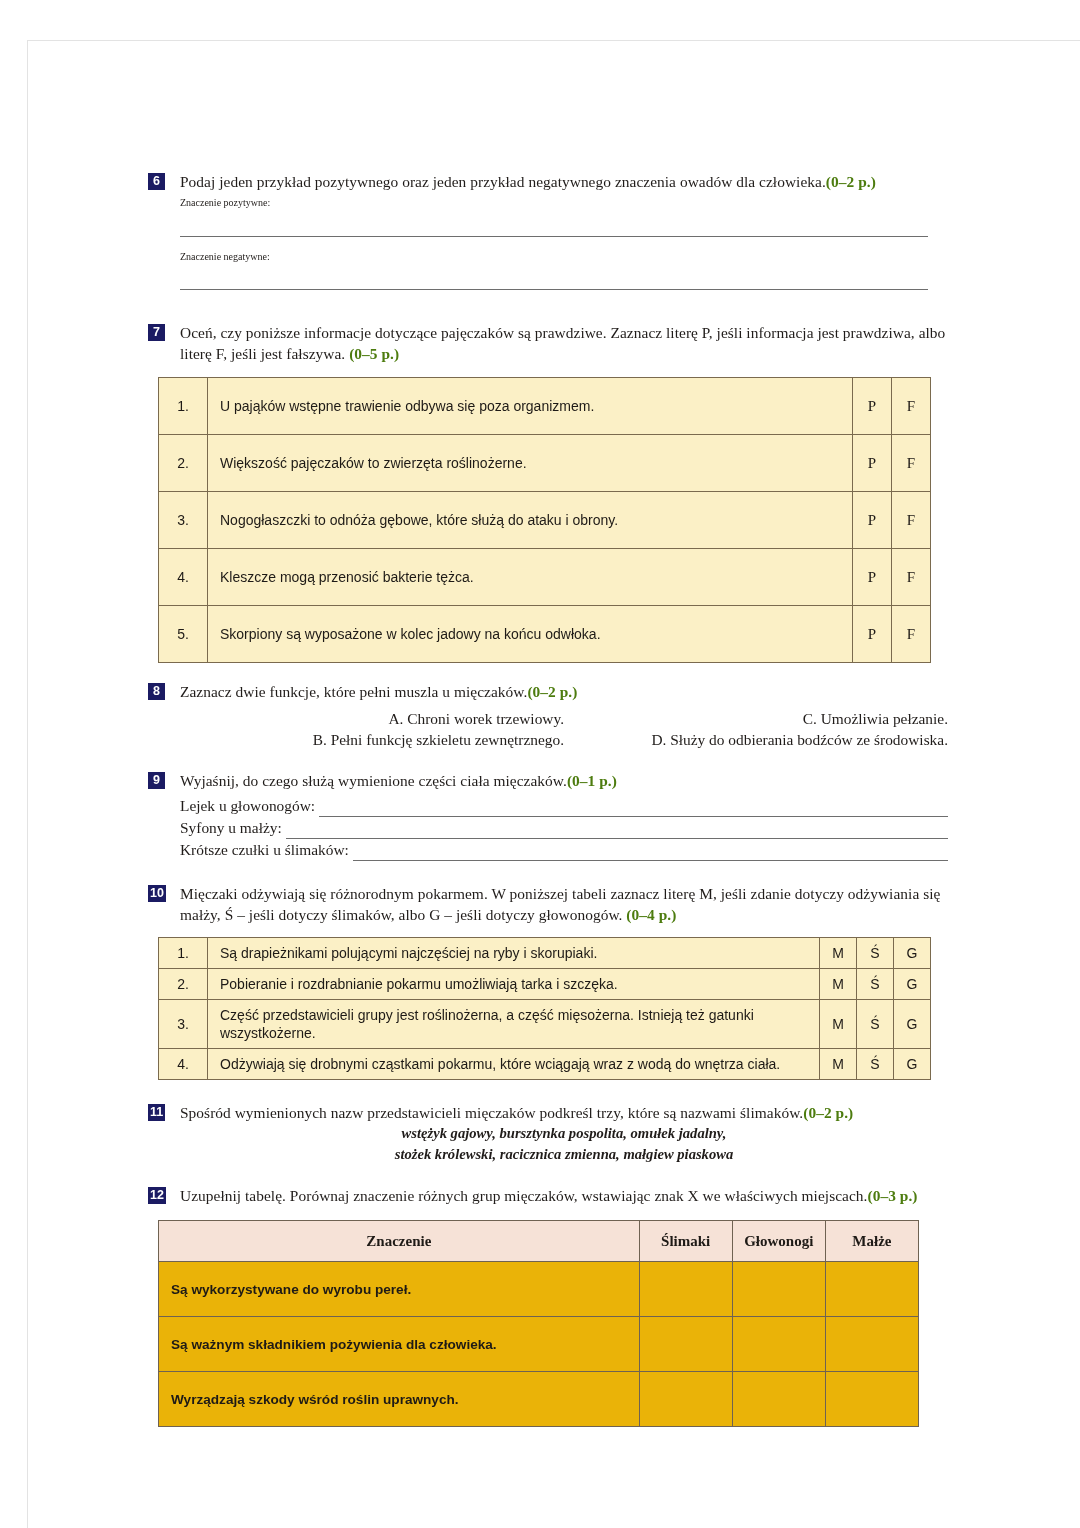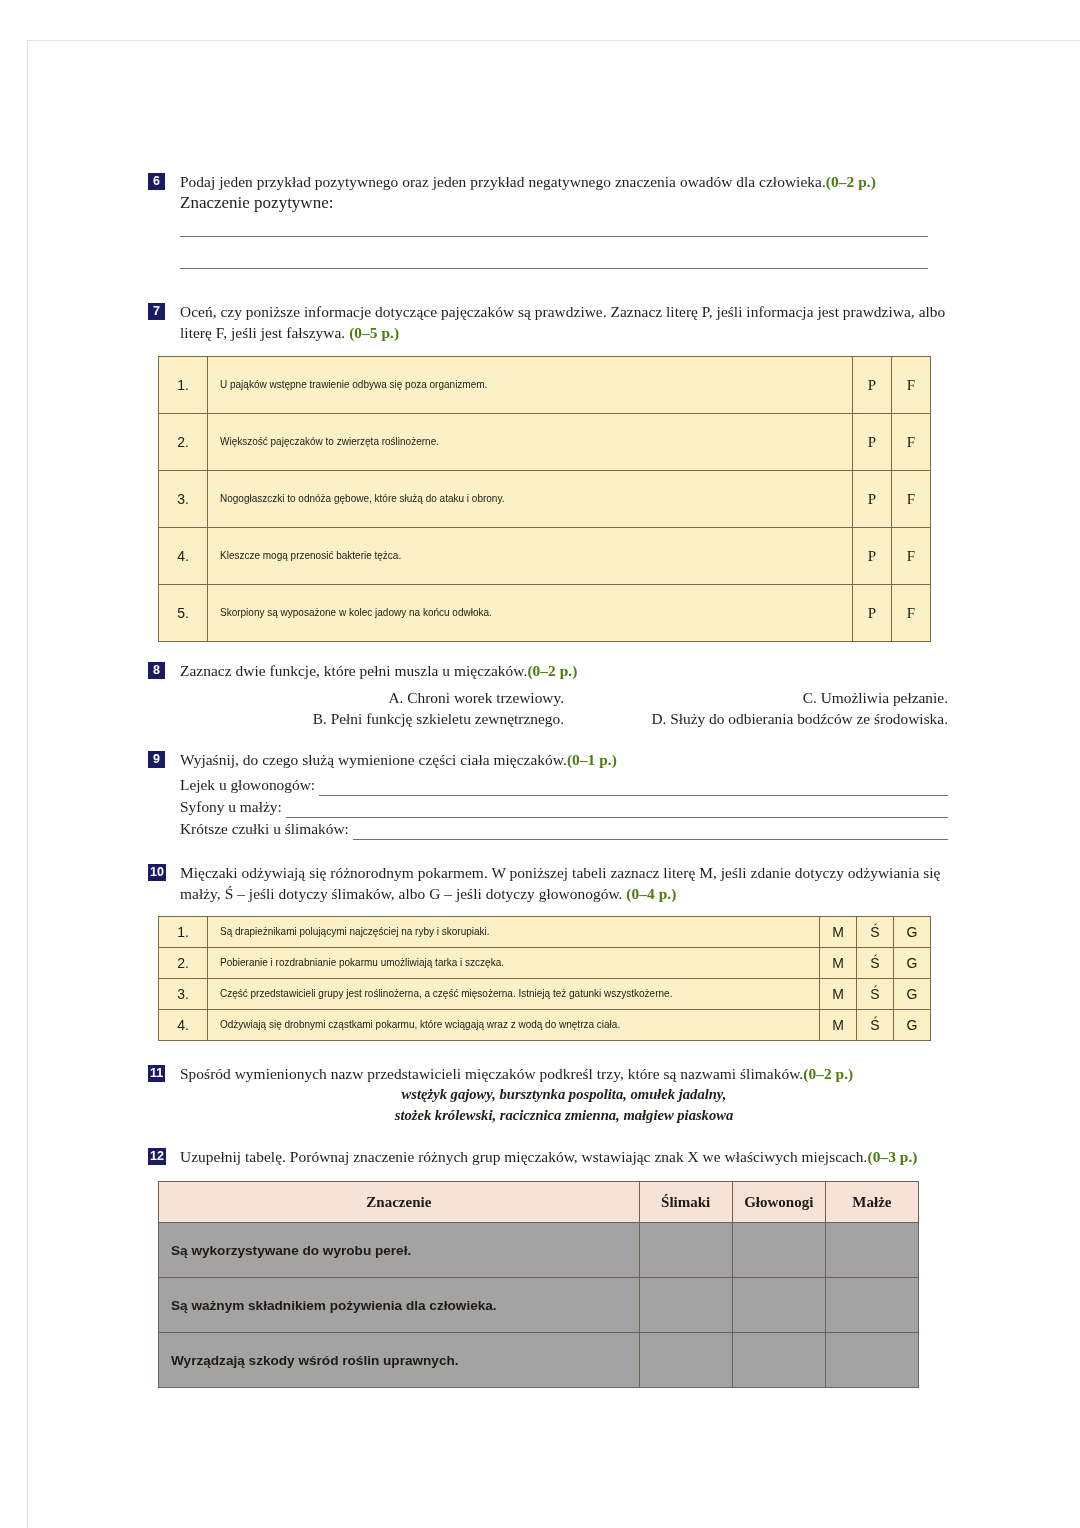--- a/index.html
+++ b/index.html
@@ -67,21 +67,21 @@
   }
   .pts {
     color: #4d7c0f;
     font-weight: bold;
     white-space: nowrap;
   }
 
   
   .sub-label {
     padding-left: 32px;
-    font-size: 17px;
+    font-size: 10px;
     line-height: 21px;
     color: #201c1a;
   }
   .rule {
     margin-left: 32px;
     height: 1px;
     background: #6e6e6e;
     width: 748px;
   }
   .inline-row {
@@ -114,21 +114,21 @@
   table.ws {
     border-collapse: collapse;
     background: #fbf0c6;
     font-family: "Liberation Sans", sans-serif;
     margin-left: 10px;
     table-layout: fixed;
   }
   table.ws td, table.ws th {
     border: 1px solid #7a6a4e;
     color: #1e1a16;
-    font-size: 10px;
+    font-size: 14px;
     vertical-align: middle;
   }
   table.ws td.num {
     width: 46px;
     text-align: center;
     font-size: 14px;
   }
   table.ws td.stmt {
     padding: 6px 10px 6px 12px;
     line-height: 18px;
@@ -162,21 +162,21 @@
     color: #201c1a;
     padding-left: 32px;
     font-weight: bold;
   }
 
   
   #table-q12 {
     width: 761px;
     margin-left: 10px;
     border-collapse: collapse;
-    background: #a3a3a3;
+    background: #eab308;
     table-layout: fixed;
   }
   #table-q12 th, #table-q12 td {
     border: 1px solid #6f6252;
     color: #1e1a16;
   }
   #table-q12 thead th {
     background: #f6e2d7;
     font-family: "Liberation Serif", serif;
     font-weight: bold;
@@ -202,20 +202,21 @@
   <div id="content">
 
     <div class="question" style="margin-bottom:6px;">
       <div class="q-head">
         <span class="q-badge">6</span><span>Podaj jeden przykład pozytywnego oraz jeden przykład negatywnego znaczenia owadów dla człowieka.</span><span class="pts">(0–2 p.)</span>
       </div>
       <div class="sub-label">Znaczenie pozytywne:</div>
       <div style="height:23px;"></div>
       <div class="rule"></div>
       <div style="height:9px;"></div>
+      <div class="sub-label">Znaczenie negatywne:</div>
       <div style="height:22px;"></div>
       <div class="rule"></div>
     </div>
 
     <div style="height:26px;"></div>
 
     <div class="question">
       <div class="q-head">
         <span class="q-badge">7</span><span>Oceń, czy poniższe informacje dotyczące pajęczaków są prawdziwe. Zaznacz literę P, jeśli informacja jest prawdziwa, albo literę F, jeśli jest fałszywa.</span>
         <span class="pts">(0–5 p.)</span>

